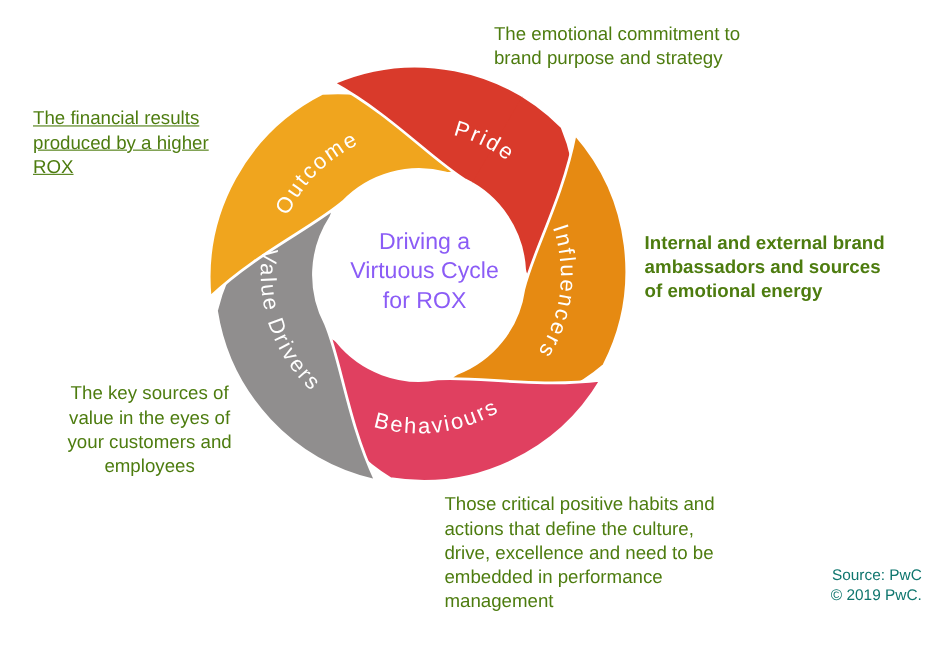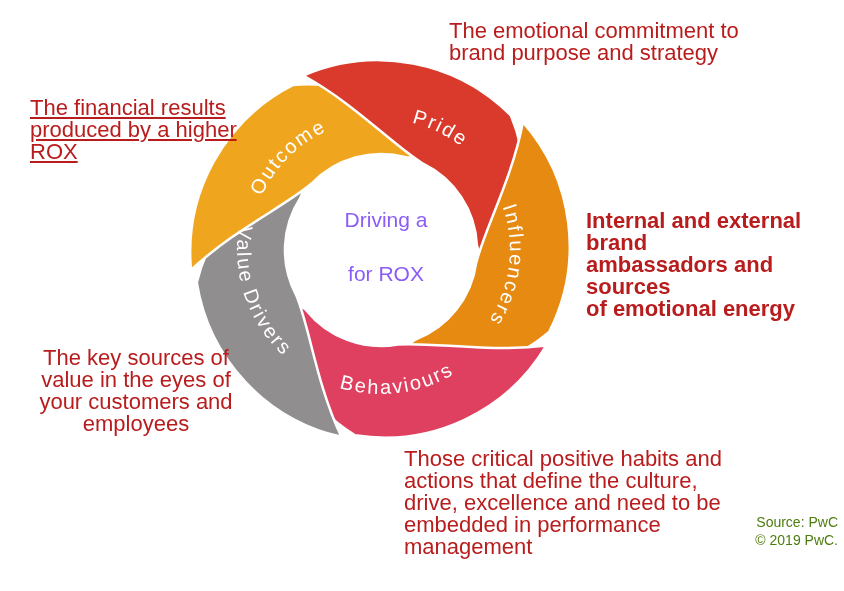--- a/index.html
+++ b/index.html
@@ -1,24 +1,24 @@
 <!DOCTYPE html>
 <html><head>
 <meta charset="utf-8">
 <style>
   html,body{margin:0;padding:0;background:#ffffff;}
   #stage{position:relative;width:844px;height:591px;background:#ffffff;overflow:hidden;
          font-family:"Liberation Sans",sans-serif;}
   #wheel{position:absolute;left:0;top:0;}
-  .note{position:absolute;font-size:22px;line-height:22px;color:#b91c1c;}
+  .note{position:absolute;font-size:17px;line-height:22px;color:#4d7c0f;}
   .note span{display:inline;}
   #center-title{position:absolute;left:276px;top:206px;width:220px;text-align:center;
                 font-size:21px;line-height:27px;color:#8b5cf6;}
   #source-note{position:absolute;left:640px;top:513px;width:198px;text-align:right;
-               font-size:14px;line-height:18px;color:#4d7c0f;}
+               font-size:14px;line-height:18px;color:#0f766e;}
   #note-pride{left:449px;top:20px;width:320px;}
   #note-influencers{left:586px;top:210px;width:256px;font-weight:bold;}
   #note-behaviours{left:404px;top:448px;width:320px;}
   #note-value-drivers{left:31px;top:347px;width:210px;text-align:center;}
   #note-outcome{left:30px;top:97px;width:215px;text-decoration:underline;}
 </style>
 </head>
 <body>
 
 <div id="stage">
@@ -47,17 +47,17 @@
       <text font-size="20" letter-spacing="2" fill="#ffffff"><textPath href="#lblpath-behaviours" xlink:href="#lblpath-behaviours" startOffset="50%" text-anchor="middle">Behaviours</textPath></text>
       <text font-size="20" letter-spacing="2" fill="#ffffff"><textPath href="#lblpath-value_drivers" xlink:href="#lblpath-value_drivers" startOffset="50%" text-anchor="middle">Value Drivers</textPath></text>
     </svg>
 
   <div class="note" id="note-pride"><span>The emotional commitment to</span><br><span>brand purpose and strategy</span></div>
   <div class="note" id="note-influencers"><span>Internal and external brand</span><br><span>ambassadors and sources</span><br><span>of emotional energy</span></div>
   <div class="note" id="note-behaviours"><span>Those critical positive habits and</span><br><span>actions that define the culture,</span><br><span>drive, excellence and need to be</span><br><span>embedded in performance</span><br><span>management</span></div>
   <div class="note" id="note-value-drivers"><span>The key sources of</span><br><span>value in the eyes of</span><br><span>your customers and</span><br><span>employees</span></div>
   <div class="note" id="note-outcome"><span>The financial results</span><br><span>produced by a higher</span><br><span>ROX</span></div>
 
-  <div id="center-title"><span>Driving a</span><br><br><span>for ROX</span></div>
+  <div id="center-title"><span>Driving a</span><br><span>Virtuous Cycle</span><br><span>for ROX</span></div>
 
   <div id="source-note"><span>Source: PwC</span><br><span>© 2019 PwC.</span></div>
 
 </div>
 
 </body></html>

